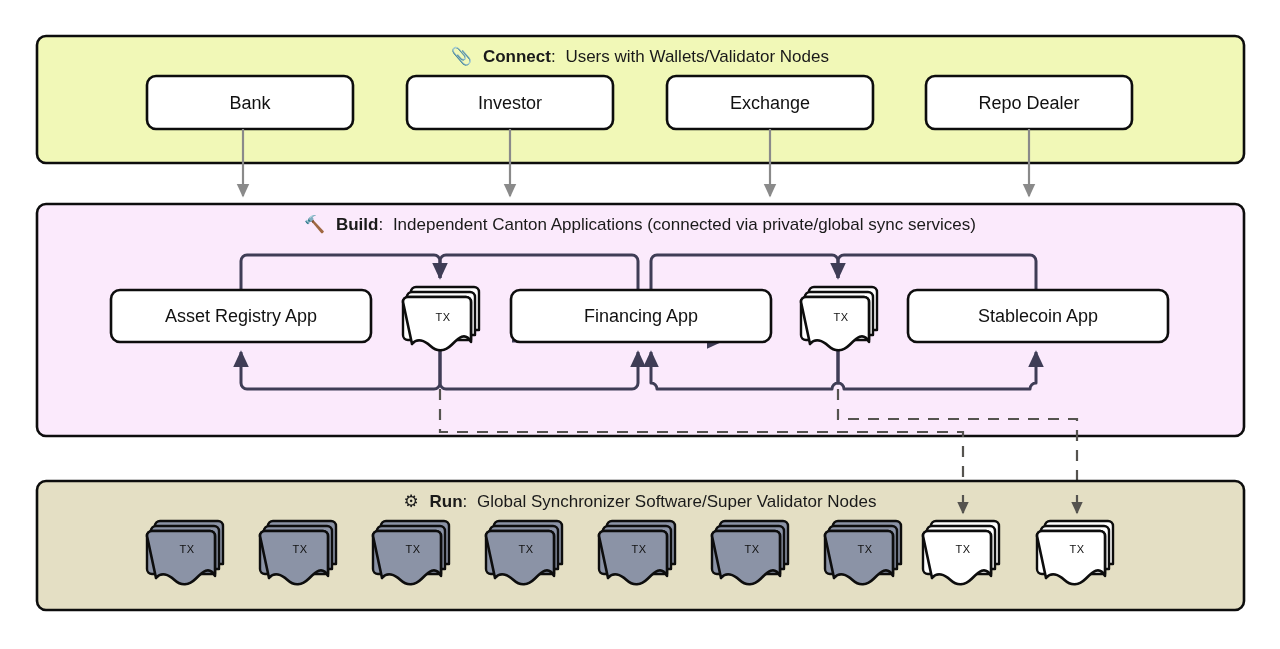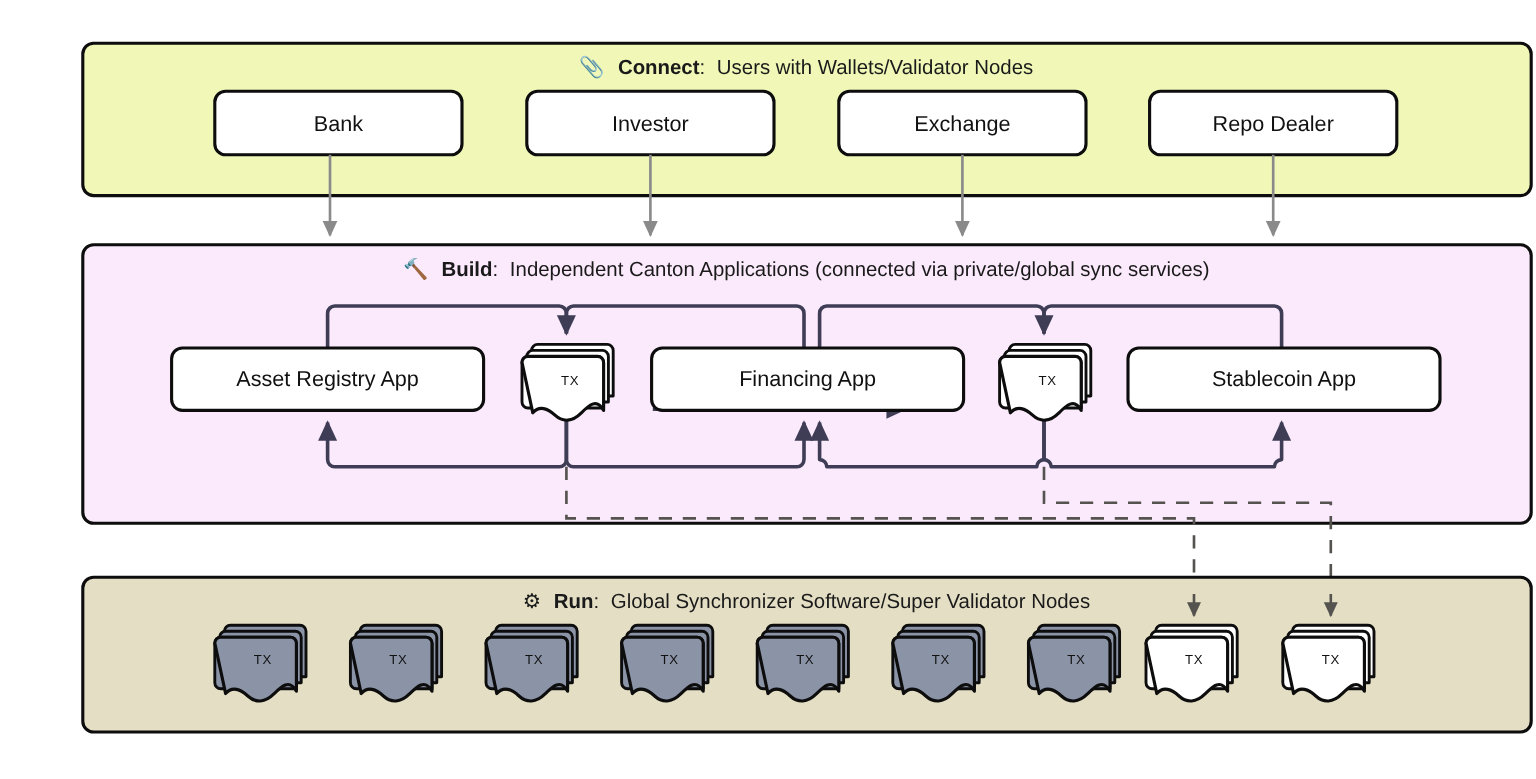--- a/index.html
+++ b/index.html
@@ -1,18 +1,18 @@
 <!DOCTYPE html>
 <html><head>
 <meta charset="utf-8">
 <style>
   html,body{margin:0;padding:0;background:#ffffff;}
   body{width:1280px;height:649px;overflow:hidden;
        font-family:"Liberation Sans","DejaVu Sans",sans-serif;}
-  #stage{position:relative;width:1220px;height:649px;margin-left:32px;}
+  #stage{position:relative;width:1220px;height:649px;}
   svg#diagram{position:absolute;left:0;top:0;width:1280px;height:649px;display:block;}
 
   .band-title{font-size:17px;fill:#1a1a1a;}
   .band-title .kw{font-weight:bold;}
   .node-label{font-size:18px;fill:#111111;}
   .tx-label{font-size:11px;fill:#111111;letter-spacing:.5px;}
   text{font-family:"Liberation Sans","DejaVu Sans",sans-serif;}
 </style>
 </head>
 <body>

